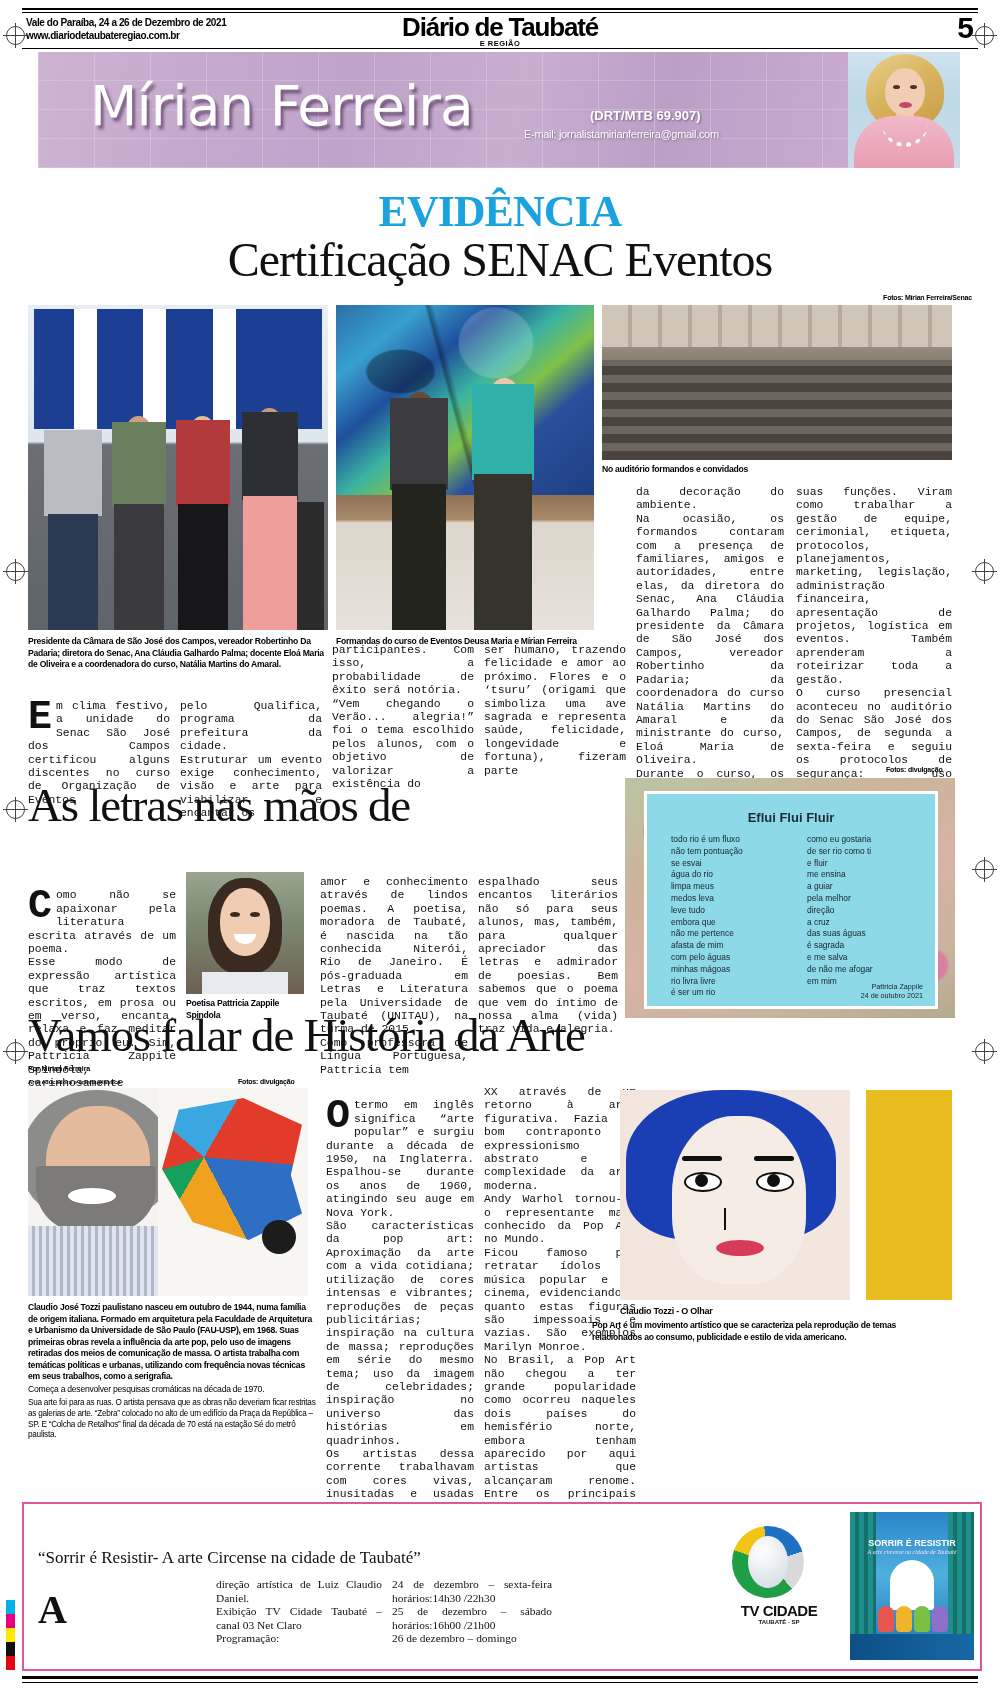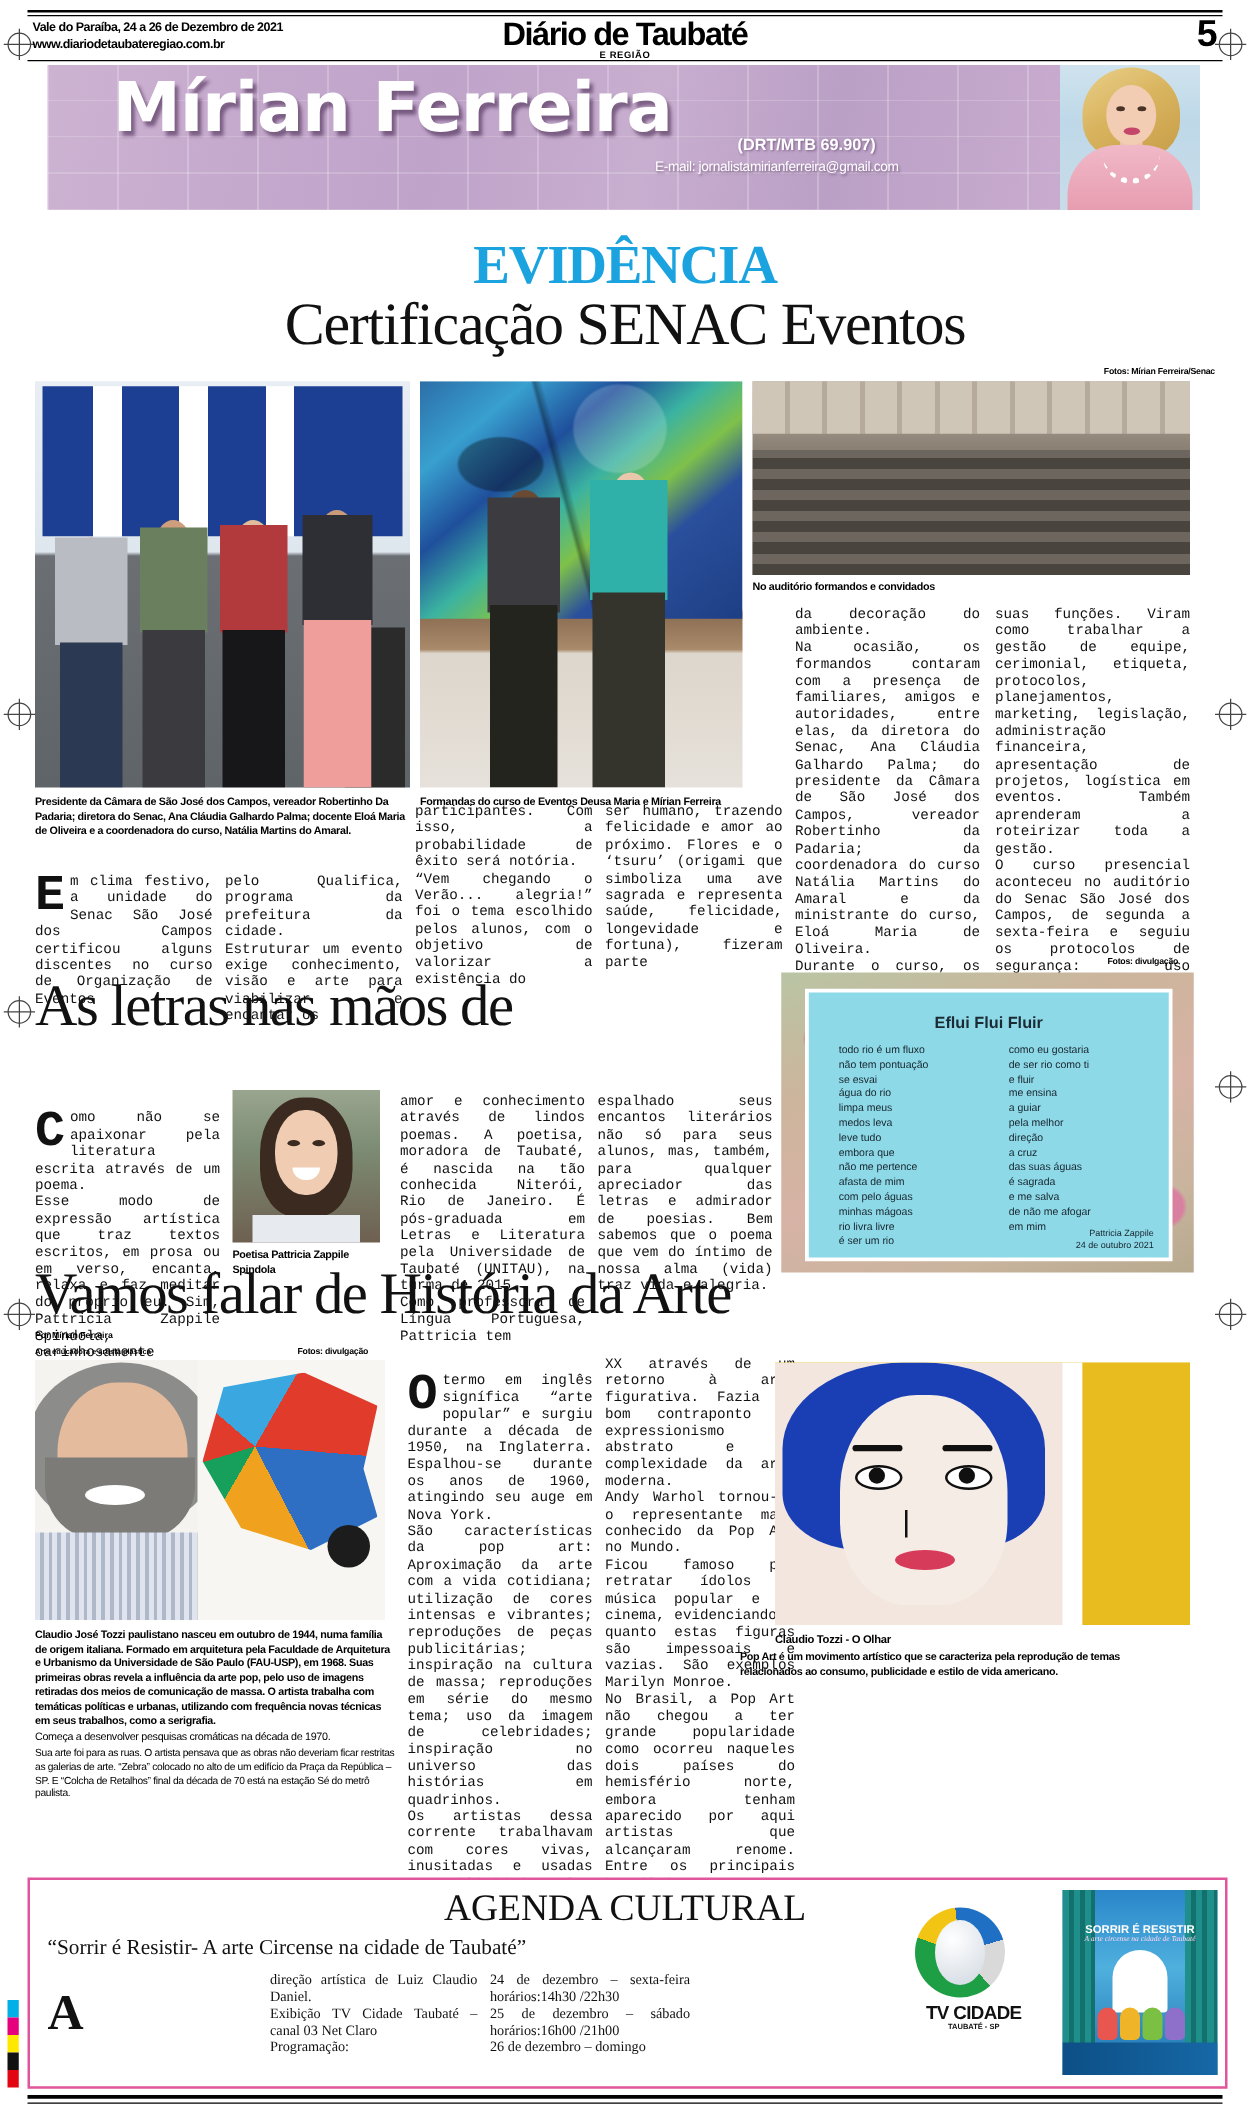--- a/index.html
+++ b/index.html
@@ -32,22 +32,22 @@
   .reg::before,.reg::after{content:"";position:absolute;background:#444;}
   .reg::before{left:-4px;top:8px;width:25px;height:1px;}
   .reg::after{top:-4px;left:8px;height:25px;width:1px;}
 
   
   .banner{position:absolute;left:38px;top:52px;width:922px;height:116px;overflow:hidden;
      background:
        repeating-linear-gradient(90deg, rgba(255,255,255,.22) 0 1px, rgba(255,255,255,0) 1px 56px),
        repeating-linear-gradient(0deg, rgba(255,255,255,.18) 0 1px, rgba(255,255,255,0) 1px 29px),
        linear-gradient(100deg,#cdb3d2 0%,#c5a9cd 18%,#bfa3c9 34%,#c8aecf 52%,#bba0c6 68%,#c7aacd 86%,#cdb4d4 100%);}
-  .banner-name{position:absolute;left:52px;top:2px;
-    font-family:"DejaVu Sans",sans-serif;font-weight:bold;font-size:55px;color:#ffffff;
+  .banner-name{position:absolute;left:52px;top:22px;
+    font-family:"DejaVu Sans",sans-serif;font-weight:normal;font-size:55px;color:#ffffff;
     letter-spacing:-1px;text-shadow:3px 4px 3px rgba(60,30,70,.55);}
   .banner-drt{position:absolute;left:552px;top:56px;
     font-family:"Liberation Sans",sans-serif;font-weight:bold;font-size:13px;color:#ffffff;
     text-shadow:1px 1px 2px rgba(60,30,70,.5);}
   .banner-mail{position:absolute;left:486px;top:76px;
     font-family:"Liberation Sans",sans-serif;font-size:11px;color:#ffffff;letter-spacing:-0.3px;
     text-shadow:1px 1px 2px rgba(60,30,70,.5);}
   .banner-photo{position:absolute;right:0;top:0;width:112px;height:116px;overflow:hidden;
      background:linear-gradient(180deg,#cfe3ee 0%,#bed8e8 40%,#c9dce9 100%);}
   .bp-hair{position:absolute;left:18px;top:2px;width:78px;height:74px;border-radius:50% 50% 42% 42%;
@@ -415,21 +415,20 @@
       <div class="aw-nose"></div>
       <div class="aw-lips"></div>
     </div>
     <div class="aw-white"></div>
     <div class="aw-bar"></div>
   </div>
   <div class="cap" style="left:620px;top:1306px;width:330px;font-size:9px;">Claudio Tozzi - O Olhar</div>
   <div class="cap" style="left:592px;top:1320px;width:334px;">Pop Art é um movimento artístico que se caracteriza pela reprodução de temas relacionados ao consumo, publicidade e estilo de vida americano.</div>
 
   <div class="agenda-box">
-    <div class="agenda-title" style="width:952px;">AGENDA CULTURAL</div>
     <div class="agenda-sub">“Sorrir é Resistir- A arte Circense na cidade de Taubaté”</div>
 
     <div class="agenda-col" style="left:14px;width:166px;white-space:pre-line;">
       <span class="dropcap">A</span>
     </div>
     <div class="agenda-col" style="left:192px;width:166px;white-space:pre-line;">direção artística de Luiz Claudio Daniel.
 Exibição TV Cidade Taubaté – canal 03 Net Claro
 Programação:</div>
     <div class="agenda-col" style="left:368px;width:160px;white-space:pre-line;">24 de dezembro – sexta-feira horários:14h30 /22h30
 25 de dezembro – sábado horários:16h00 /21h00

